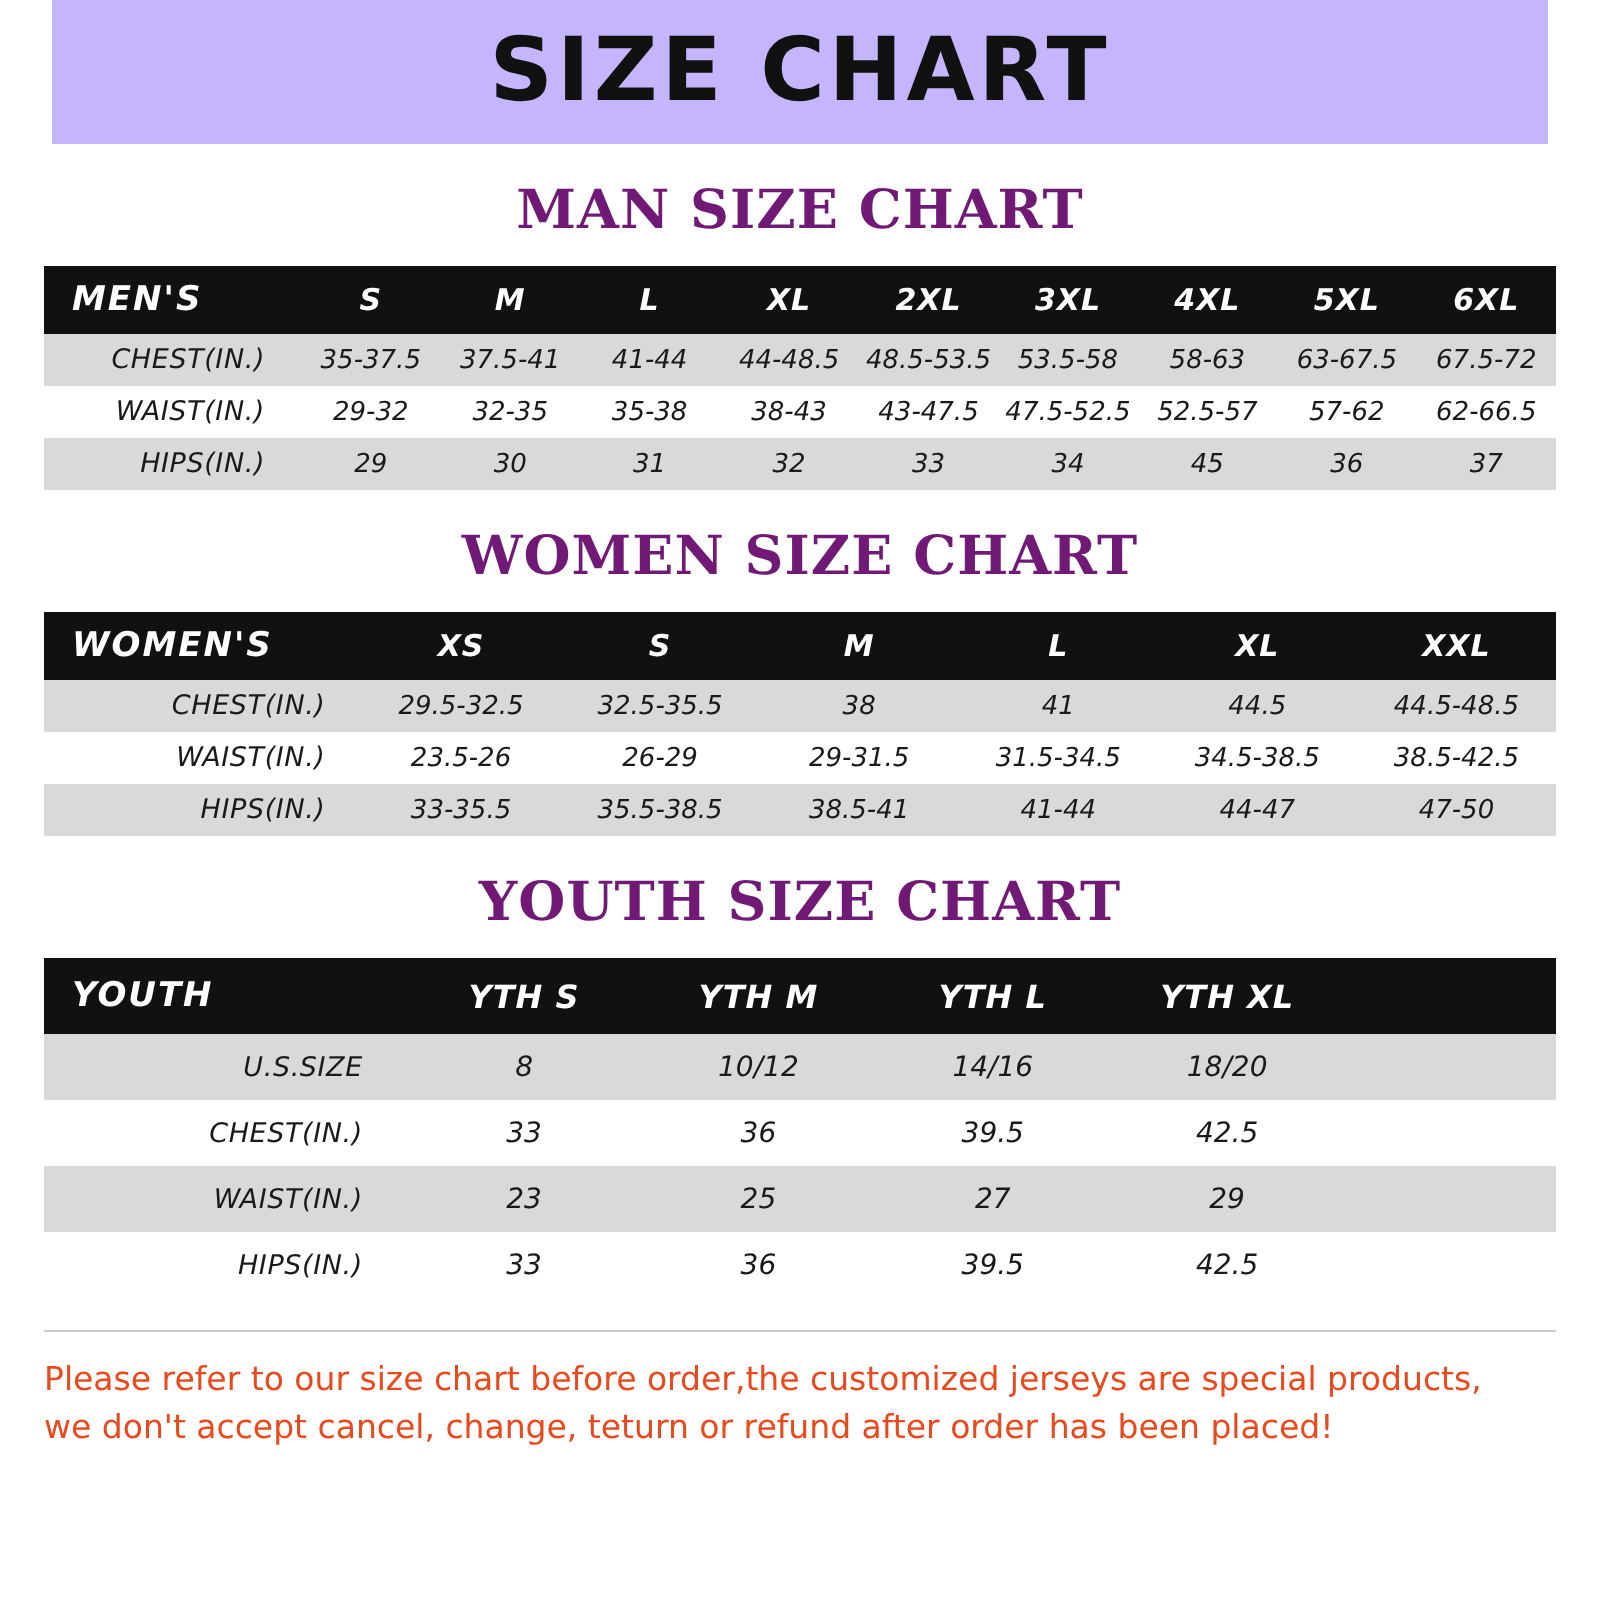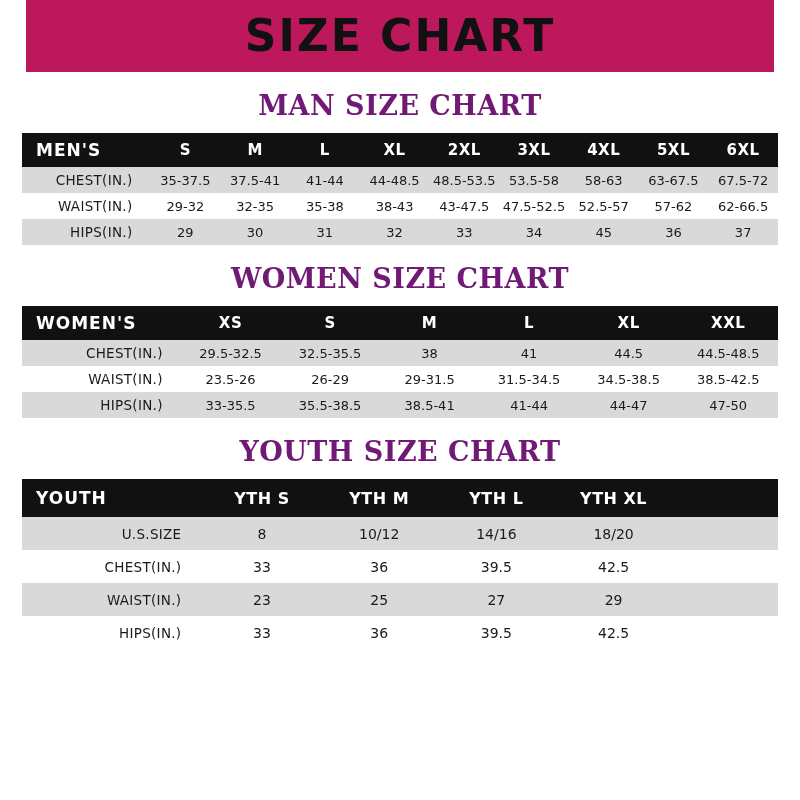--- a/index.html
+++ b/index.html
@@ -17,21 +17,21 @@
     position: relative;
     width: 800px;
     height: 800px;
     background: #fff;
     box-sizing: border-box;
   }
   
   .banner {
     position: relative;
     height: 72px;
-    background: #be185d;
+    background: #c4b5fd;
     display: flex;
     align-items: center;
     justify-content: center;
   }
   .banner .side {
     position: absolute;
     top: 0;
     width: 26px;
     height: 100%;
     background: #ffffff;
@@ -58,20 +58,21 @@
     font-size: 27px;
     letter-spacing: 0.5px;
     color: #701a75;
     margin: 18px 0 12px 0;
   }
   
   table.chart {
     width: 100%;
     border-collapse: collapse;
     table-layout: fixed;
+    font-style: italic;
   }
   table.chart th, table.chart td {
     text-align: center;
     font-size: 13px;
     color: #1a1a1a;
     padding: 0;
     height: 26px;
     vertical-align: middle;
     white-space: nowrap;
   }
@@ -296,14 +297,18 @@
           <td>33</td>
           <td>36</td>
           <td>39.5</td>
           <td>42.5</td>
           <td></td>
         </tr>
       </tbody>
     </table>
   </div>
 
+  <div class="footer-note">
+    <div>Please refer to our size chart before order,the customized jerseys are special products,</div>
+    <div>we don't accept cancel, change, teturn or refund after order has been placed!</div>
+  </div>
 
 </div>
 
 </body></html>

